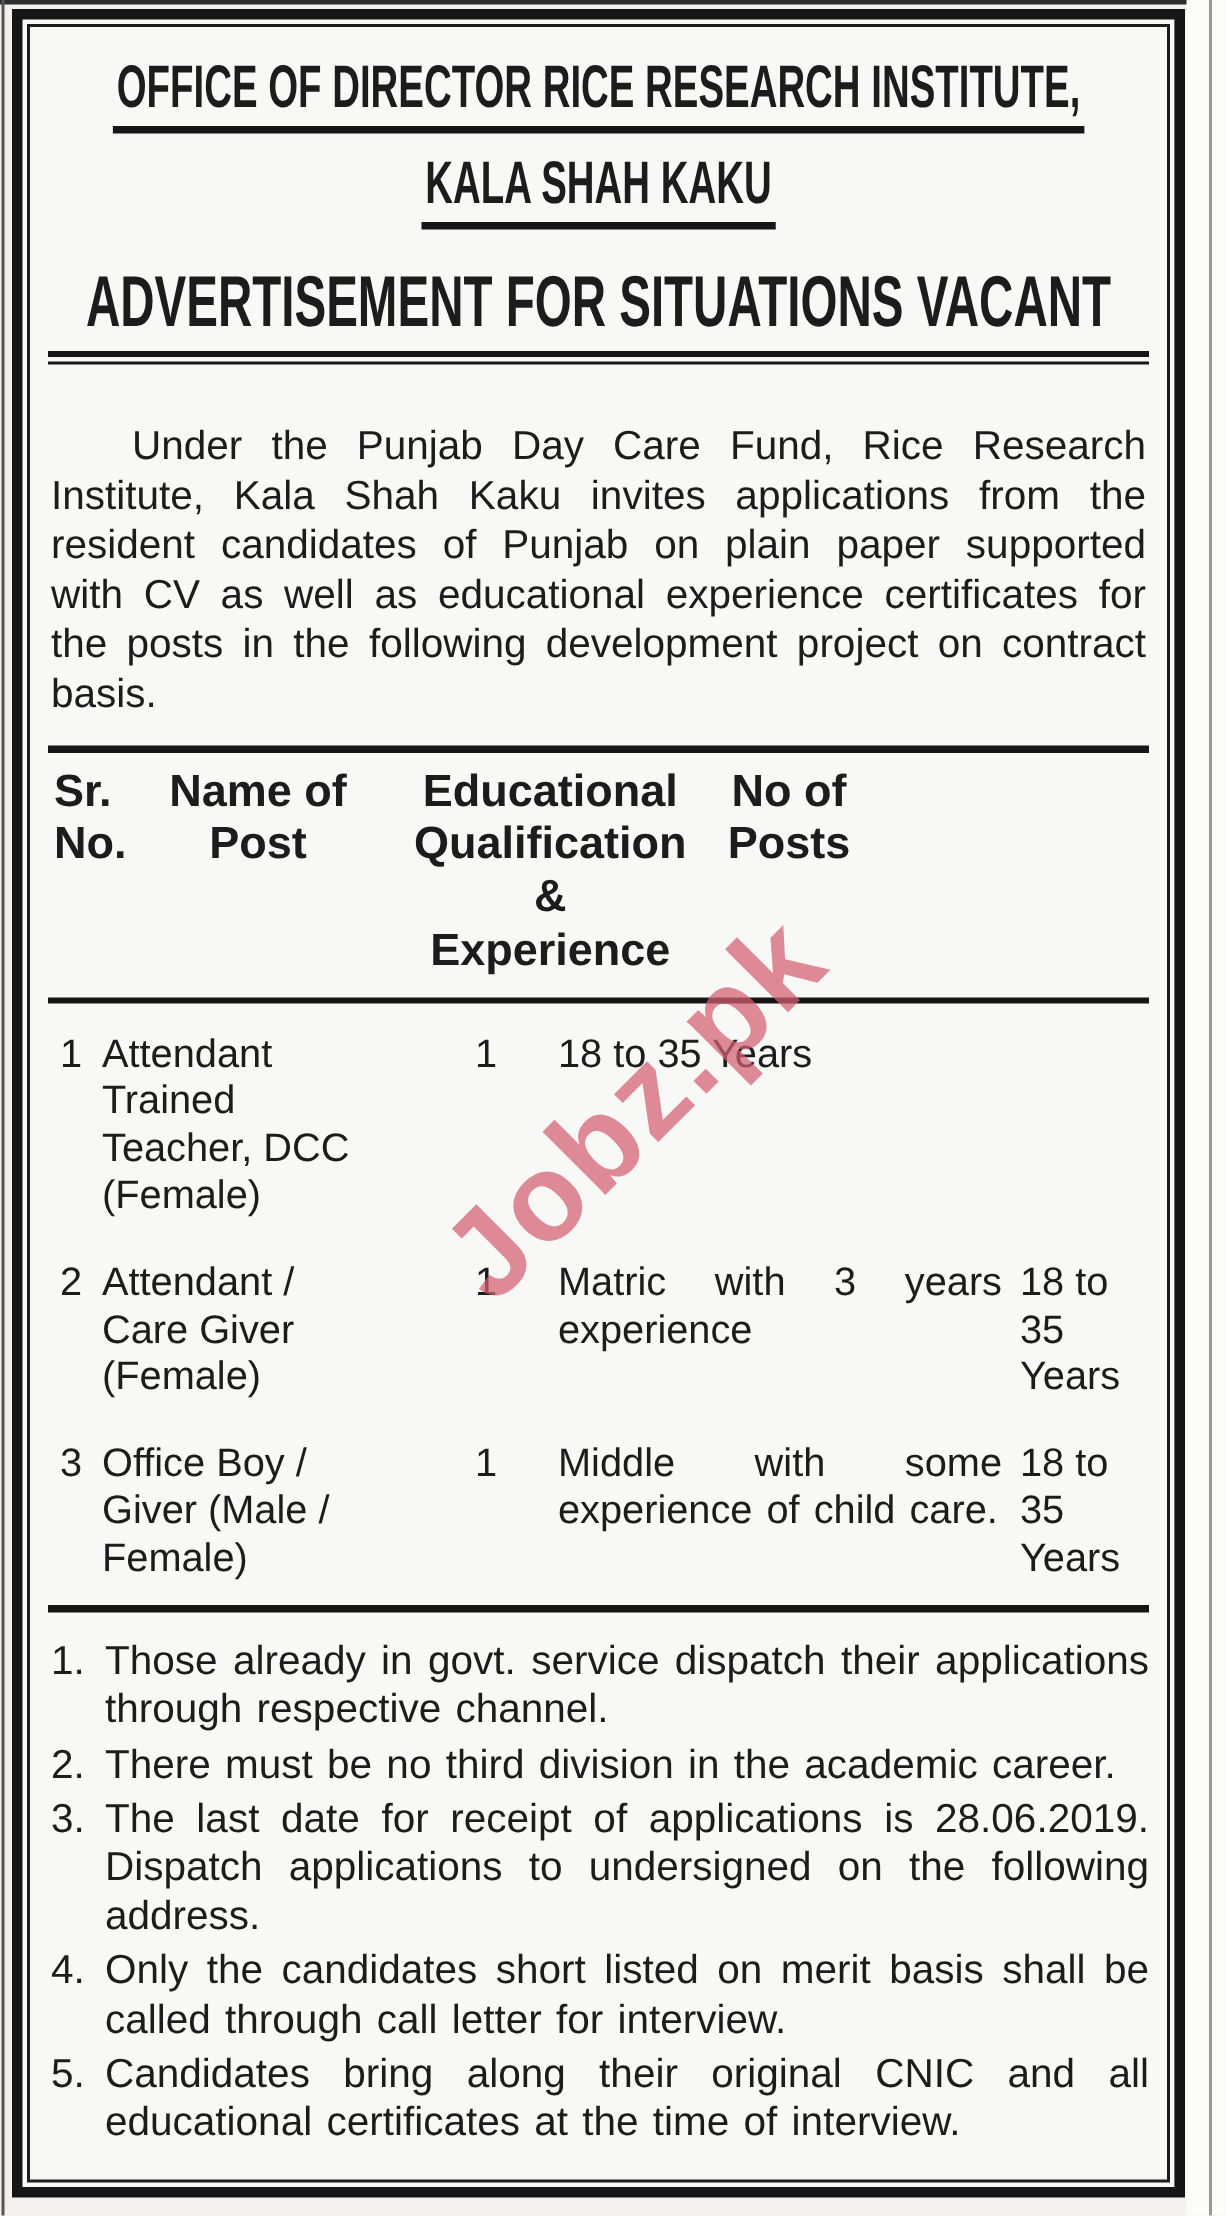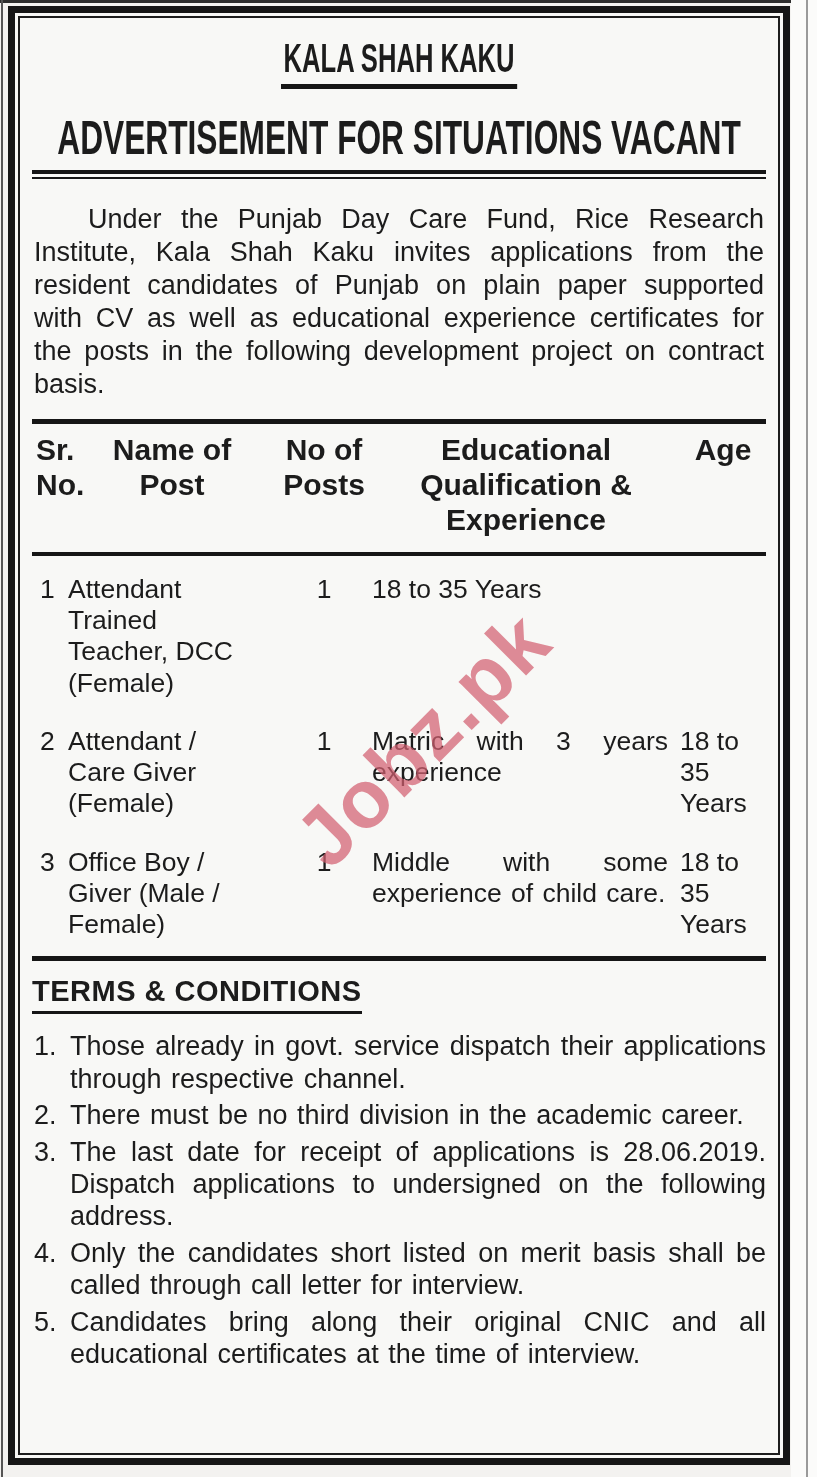--- a/index.html
+++ b/index.html
@@ -34,21 +34,21 @@
   }
   .subtitle{position:relative;height:56px;margin:16px 0 0;}
   .subtitle .cond{
     position:absolute;left:50%;top:0;white-space:nowrap;
     transform:translateX(-50%) scaleX(0.66);
     font-size:48px;font-weight:bold;border-bottom:0;
   }
   .double-rule{height:3px;border-top:4px solid #161616;border-bottom:2px solid #161616;margin:4px 0 0;}
 
   .intro{
-    margin:24px 2px 0;font-size:27px;line-height:1.22;
+    margin:38px 2px 0;font-size:27px;line-height:1.22;
     text-align:justify;text-indent:54px;word-spacing:2.5px;
   }
 
   .vacancy-table{margin-top:18px;}
   .tgrid{display:grid;grid-template-columns:36px 208px 96px 308px 1fr;}
   .thead{
     border-top:5px solid #161616;border-bottom:4px solid #161616;
     padding:8px 0 14px;font-weight:bold;font-size:30px;line-height:1.18;
   }
   .th{text-align:center;}
@@ -88,37 +88,39 @@
 
 <div class="top-rule"></div>
 <div class="right-gutter"></div>
 <div class="col-rule-left"></div>
 <div class="col-rule-right"></div>
 
 <div class="ad">
   <div class="ad-inner">
 
     <h1 class="title">
+      <span class="cond">OFFICE OF DIRECTOR RICE RESEARCH INSTITUTE,</span>
+    </h1>
+    <h1 class="title">
       <span class="cond">KALA SHAH KAKU</span>
     </h1>
 
     <h2 class="subtitle">
       <span class="cond">ADVERTISEMENT FOR SITUATIONS VACANT</span>
     </h2>
     <div class="double-rule"></div>
 
     <p class="intro">Under the Punjab Day Care Fund, Rice Research Institute, Kala Shah Kaku invites applications from the resident candidates of Punjab on plain paper supported with CV as well as educational experience certificates for the posts in the following development project on contract basis.</p>
 
     <div class="vacancy-table">
       <div class="tgrid thead">
         <div class="th th-sr"><span>Sr. No.</span></div>
         <div class="th th-name"><span>Name of Post</span></div>
+        <div class="th th-qual"><span>Educational Qualification &amp; Experience</span></div>
         <div class="th th-posts"><span>No of Posts</span></div>
-        <div class="th th-qual"><span>Educational Qualification &amp; Experience</span></div>
-        <div class="th th-age"><span>Age</span></div>
       </div>
 
       <div class="tbody">
         <div class="tgrid trow">
           <div class="td-sr">1</div>
           <div class="td-post">Attendant Trained Teacher, DCC (Female)</div>
           <div class="td-posts">1</div>
           <div class="td-age">18 to 35 Years</div>
         </div>
         <div class="tgrid trow">
@@ -132,23 +134,20 @@
           <div class="td-sr">3</div>
           <div class="td-post">Office Boy / Giver (Male / Female)</div>
           <div class="td-posts">1</div>
           <div class="td-qual">Middle with some experience of child care.</div>
           <div class="td-age">18 to 35 Years</div>
         </div>
       </div>
     </div>
 
     <div class="terms">
-      <h3>
-        <span class="u2">TERMS &amp; CONDITIONS</span>
-      </h3>
       <ol class="terms-list">
         <li>Those already in govt. service dispatch their applications through respective channel.</li>
         <li>There must be no third division in the academic career.</li>
         <li>The last date for receipt of applications is 28.06.2019. Dispatch applications to undersigned on the following address.</li>
         <li>Only the candidates short listed on merit basis shall be called through call letter for interview.</li>
         <li>Candidates bring along their original CNIC and all educational certificates at the time of interview.</li>
 
       </ol>
     </div>
 

